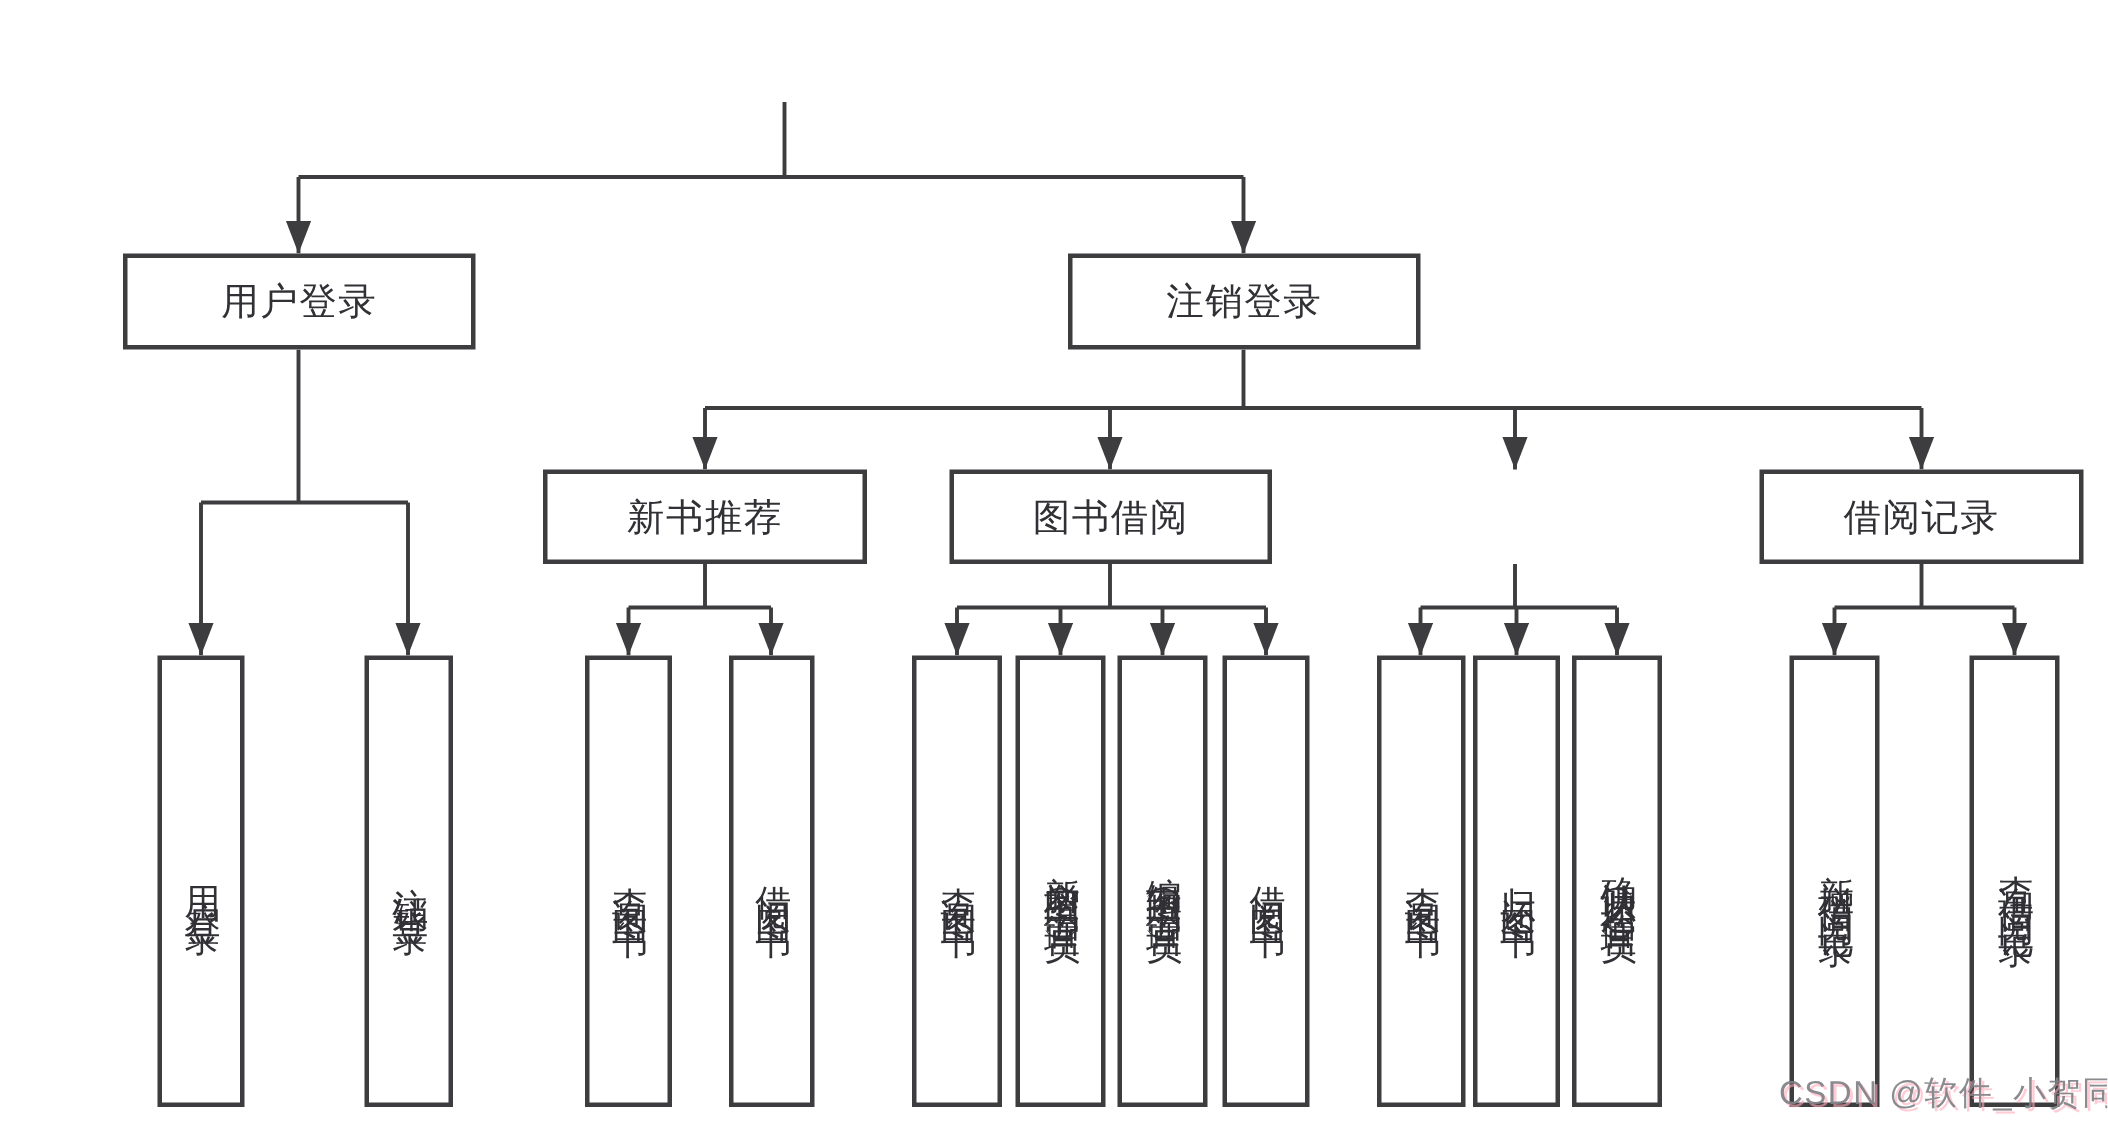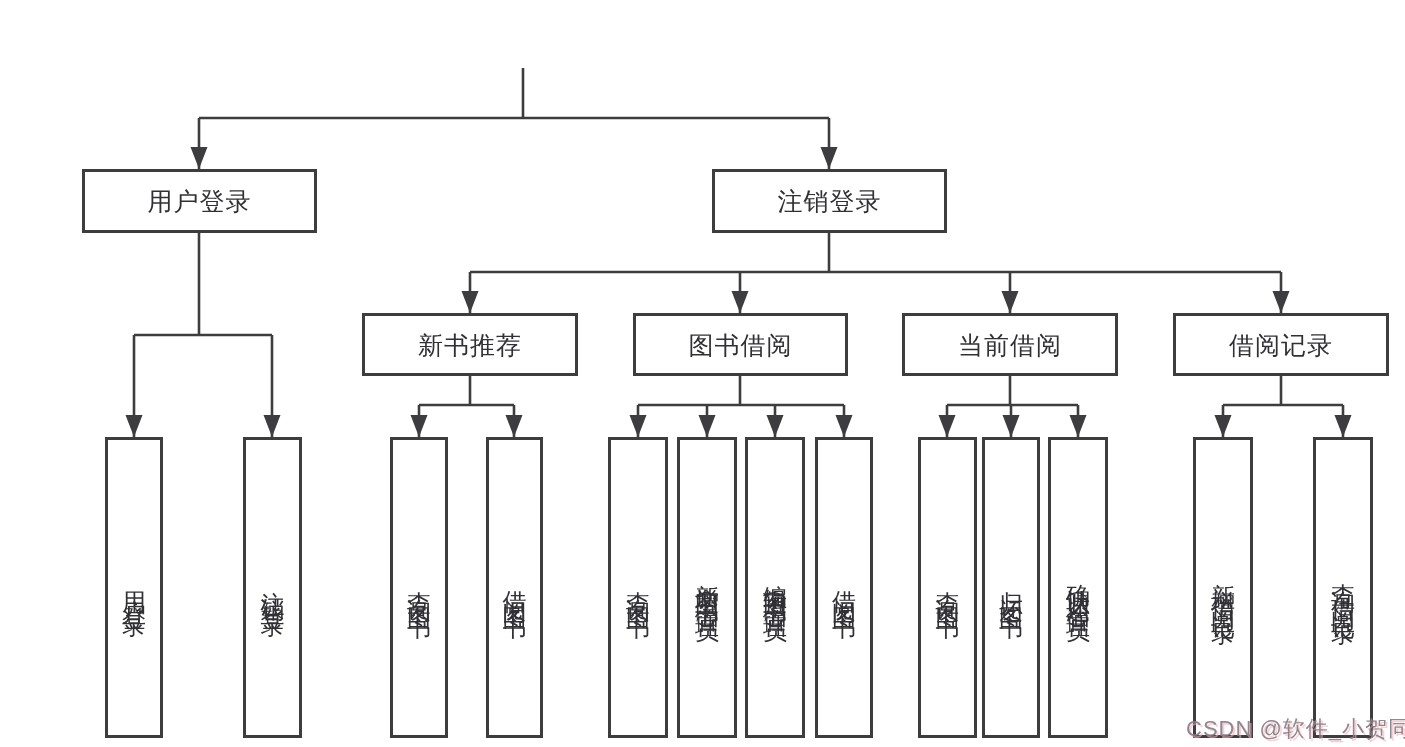--- a/index.html
+++ b/index.html
@@ -113,21 +113,20 @@
       <path d="M1343,405 V437" marker-end="url(#ah)"></path>
     </g>
   </svg>
 
 
   <div class="node" style="left:82px; top:169px; width:235px; height:64px;">用户登录</div>
   <div class="node" style="left:712px; top:169px; width:235px; height:64px;">注销登录</div>
 
   <div class="node" style="left:362px; top:313px; width:216px; height:63px;">新书推荐</div>
   <div class="node" style="left:633px; top:313px; width:215px; height:63px;">图书借阅</div>
-  <div class="node" style="left:902px; top:313px; width:216px; height:63px;">当前借阅</div>
   <div class="node" style="left:1173px; top:313px; width:216px; height:63px;">借阅记录</div>
 
   <div class="node" style="left:105px; top:437px; width:58px; height:301px;">
     <span class="vtext">用户登录</span>
   </div>
   <div class="node" style="left:243px; top:437px; width:59px; height:301px;">
     <span class="vtext">注销登录</span>
   </div>
 
   <div class="node" style="left:390px; top:437px; width:58px; height:301px;">

